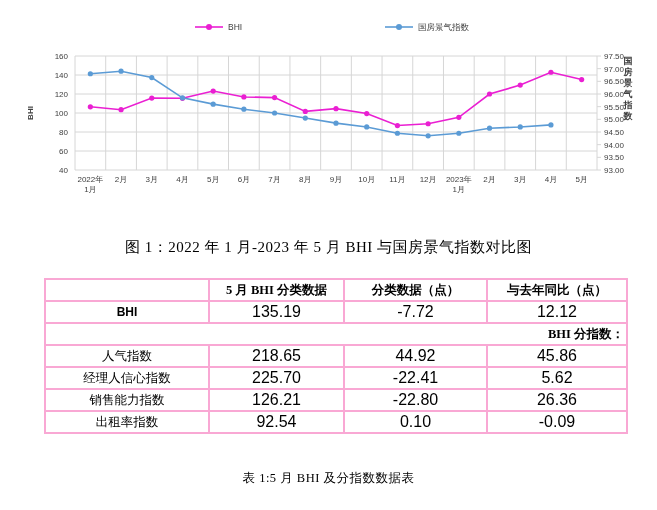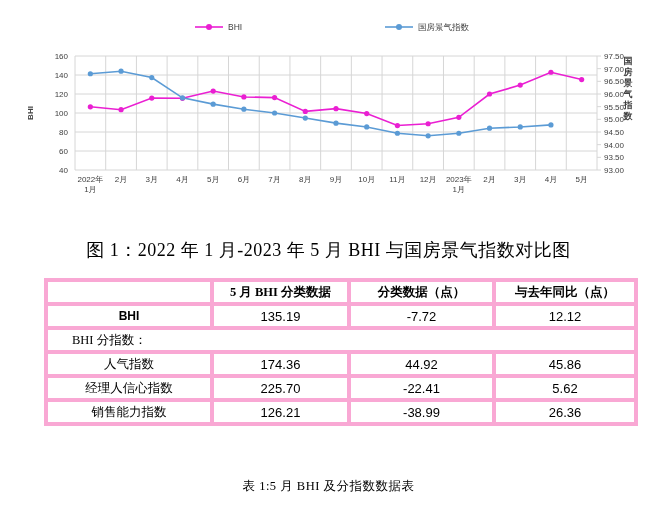--- a/index.html
+++ b/index.html
@@ -7,40 +7,40 @@
     position:relative;
     width:657px;height:510px;
     background:#ffffff;
     border-right:1px solid #d8d8d8;
     font-family:"Liberation Serif","DejaVu Serif",serif;
     overflow:hidden;
   }
   .chart-wrap{position:absolute;left:0;top:0;width:657px;height:220px;}
   .fig-caption{
     position:absolute;left:0;top:238px;width:657px;
-    text-align:center;font-size:18px;color:#000;
+    text-align:center;font-size:15px;color:#000;
     letter-spacing:0.5px;
   }
   .tbl-wrap{position:absolute;left:44px;top:278px;width:567px;}
   table{
     border-collapse:collapse;table-layout:fixed;width:566px;
     font-size:12.5px;color:#000;
   }
   td{
-    border:4px solid #f9a8d4;height:20px;text-align:center;
+    border:2px solid #f9a8d4;height:20px;text-align:center;
     vertical-align:middle;padding:0 2px;overflow:hidden;white-space:nowrap;
   }
   td.c0{width:158px}td.c1{width:129px}td.c2{width:137px}td.c3{width:134px}
   tr.hdr td{font-weight:bold;}
   td.blabel{font-weight:bold;font-family:"Liberation Sans","DejaVu Sans",sans-serif;font-size:12px;}
-  td.merged{text-align:left;padding-left:24px;font-weight:normal;}
-  td.num{font-family:"Liberation Sans","DejaVu Sans",sans-serif;font-size:13px;}
+  td.merged{text-align:right;padding-left:24px;font-weight:bold;}
+  td.num{font-family:"Liberation Sans","DejaVu Sans",sans-serif;font-size:16px;}
   .tbl-caption{
     position:absolute;left:0;top:470px;width:657px;
-    text-align:center;font-size:12.5px;color:#000;letter-spacing:0.5px;margin-top:8px;
+    text-align:center;font-size:12.5px;color:#000;letter-spacing:0.5px;
   }
   svg text{font-family:"Liberation Sans","DejaVu Sans",sans-serif;}
 </style>
 </head>
 <body>
 
 <div id="screen">
 
   <div class="chart-wrap">
     <svg width="657" height="220" viewBox="0 0 657 220">
@@ -174,35 +174,41 @@
             <td class="c0 blabel">BHI</td>
             <td class="c1 num">135.19</td>
             <td class="c2 num">-7.72</td>
             <td class="c3 num">12.12</td>
           </tr>
           <tr>
             <td class="merged" colspan="4">BHI 分指数：</td>
           </tr>
           <tr>
             <td class="c0">人气指数</td>
-            <td class="c1 num">174.36</td>
+            <td class="c1 num">218.65</td>
             <td class="c2 num">44.92</td>
             <td class="c3 num">45.86</td>
           </tr>
           <tr>
             <td class="c0">经理人信心指数</td>
             <td class="c1 num">225.70</td>
             <td class="c2 num">-22.41</td>
             <td class="c3 num">5.62</td>
           </tr>
           <tr>
             <td class="c0">销售能力指数</td>
             <td class="c1 num">126.21</td>
-            <td class="c2 num">-38.99</td>
+            <td class="c2 num">-22.80</td>
             <td class="c3 num">26.36</td>
+          </tr>
+          <tr>
+            <td class="c0">出租率指数</td>
+            <td class="c1 num">92.54</td>
+            <td class="c2 num">0.10</td>
+            <td class="c3 num">-0.09</td>
           </tr>
         </tbody>
     </table>
   </div>
 
   <div class="tbl-caption">表 1:5 月 BHI 及分指数数据表</div>
 
 </div>
 
 </body></html>

